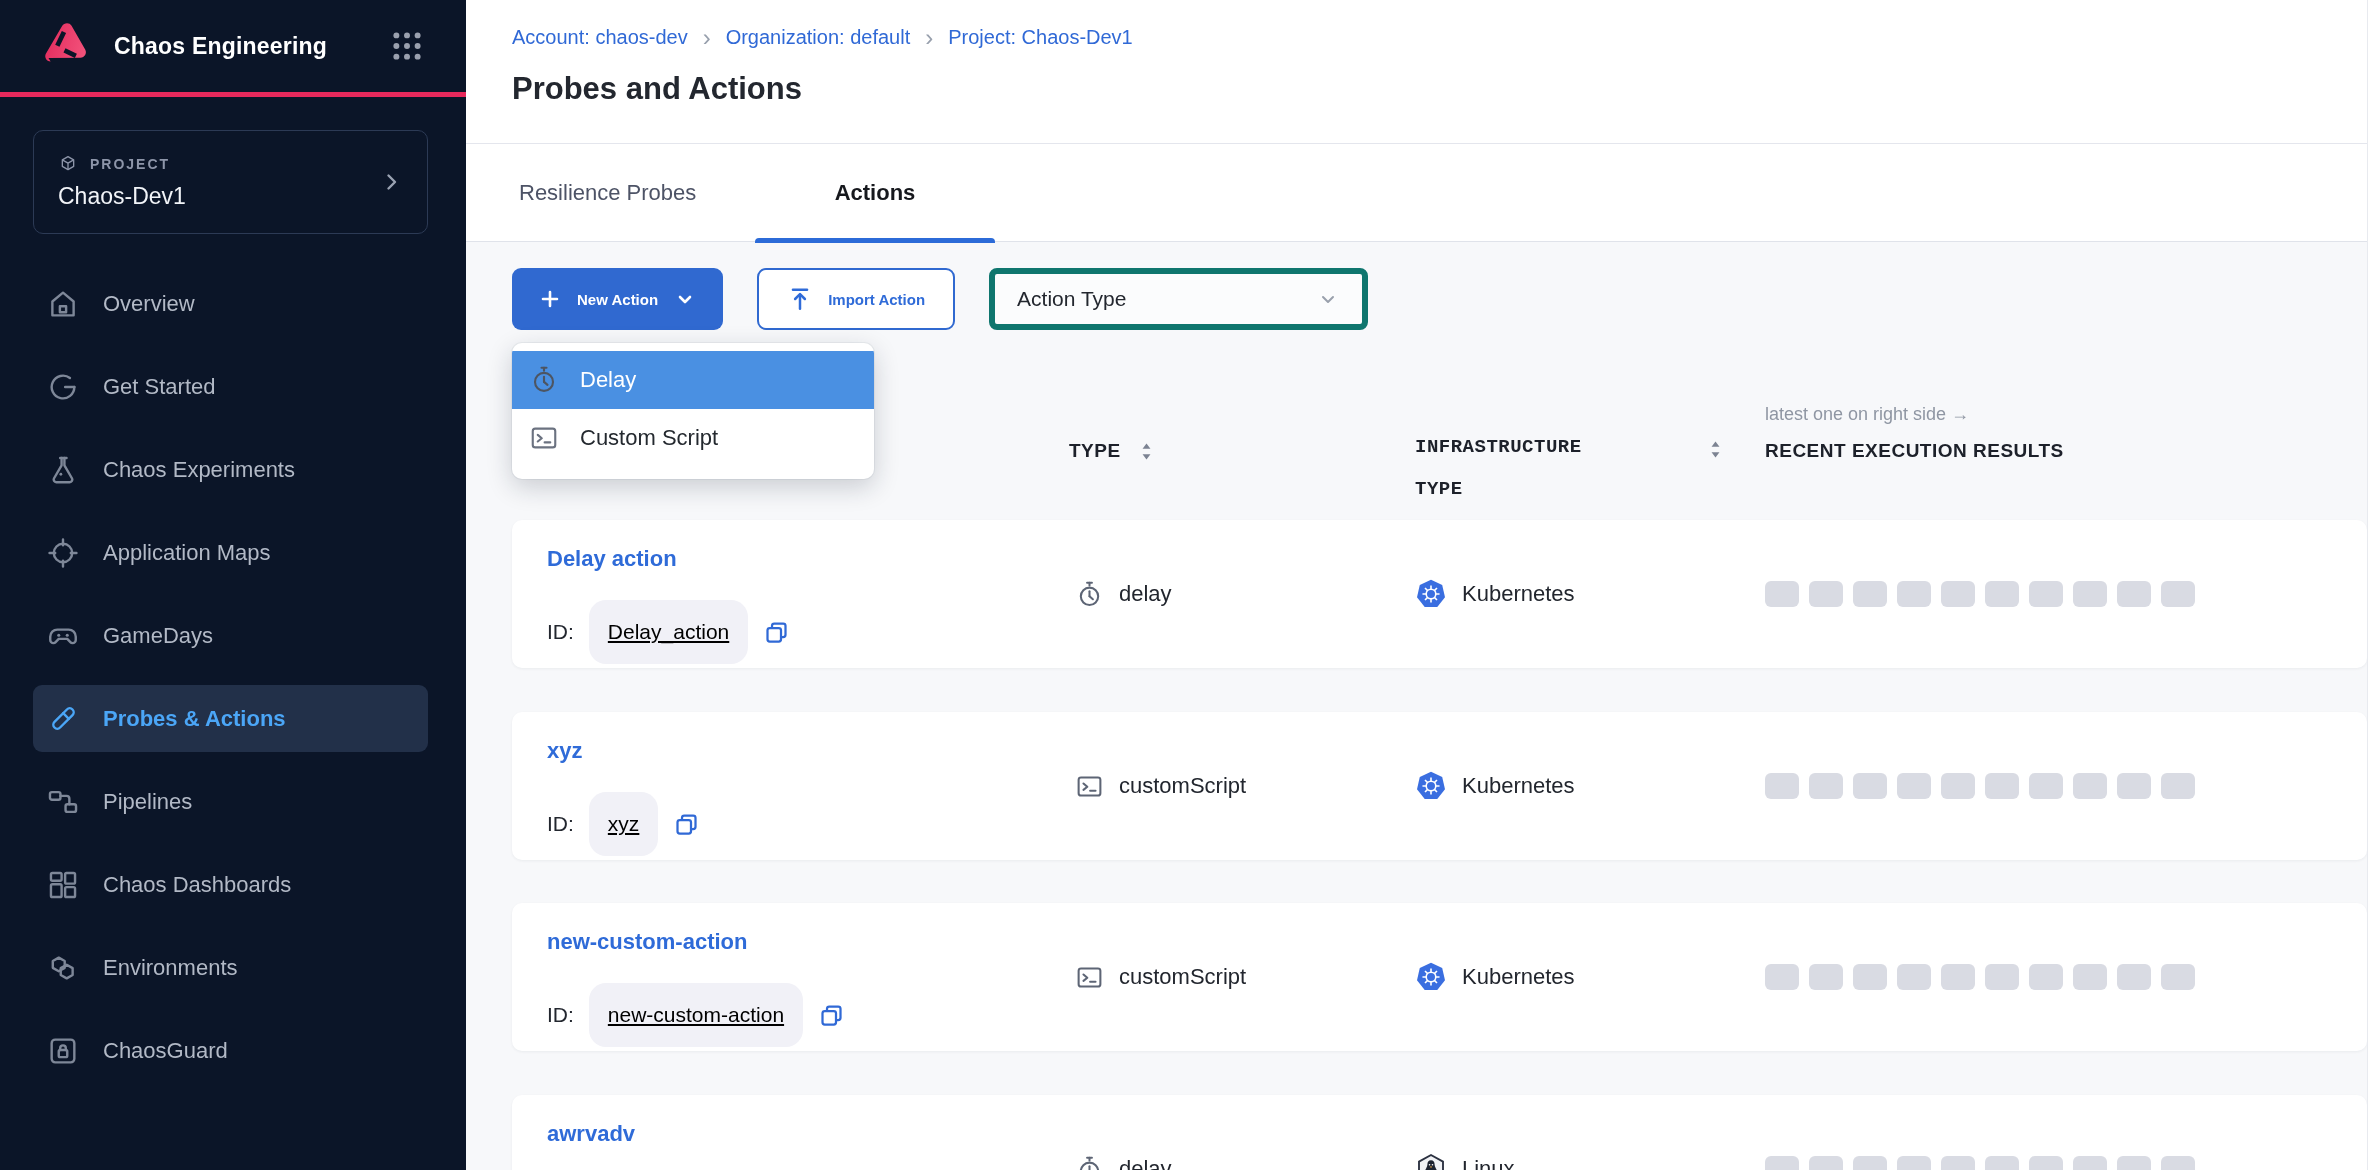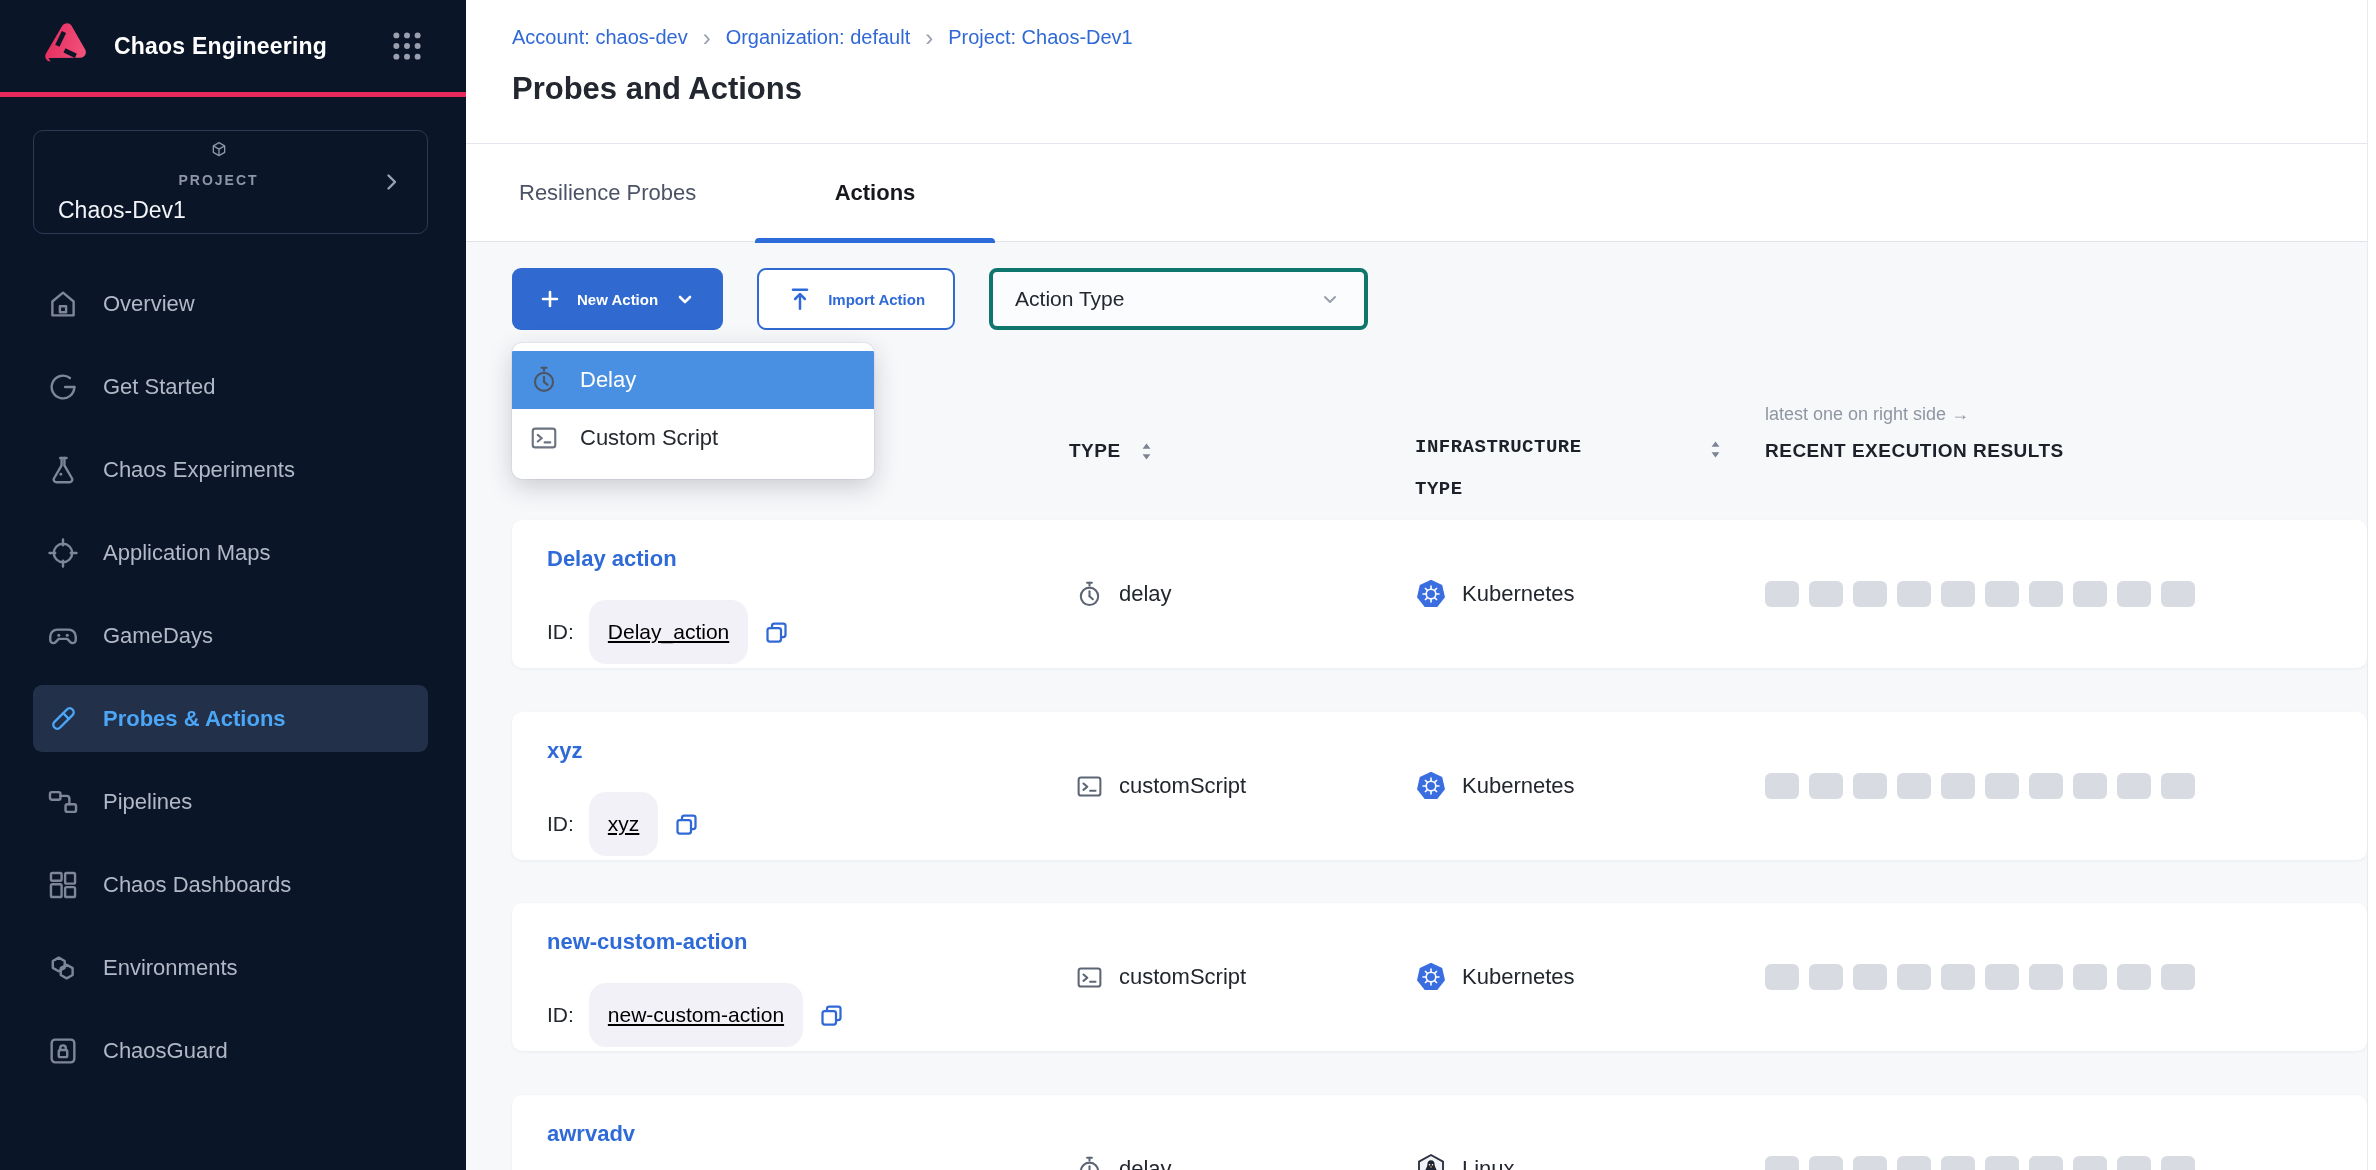--- a/index.html
+++ b/index.html
@@ -9,21 +9,21 @@
   
   .sidebar { width:466px; min-width:466px; background:#0b1528; position:relative; }
   .sb-header { display:flex; align-items:center; height:92px; padding:0 42px 0 38px; }
   .logo { width:54px; height:54px; flex:0 0 auto; }
   .app-title { color:#fff; font-size:23px; font-weight:700; margin-left:22px; flex:1; letter-spacing:.2px; }
   .grid-icon { width:34px; height:34px; color:#9aa0ae; }
   .sb-accent { height:5px; background:#e7295c; }
   .project-card { margin:33px 38px 0 33px; height:104px; border:1px solid #2c3a55; border-radius:10px;
                   display:flex; align-items:center; padding:0 24px; cursor:pointer; }
   .project-info { flex:1; }
-  .project-label { display:flex; align-items:center; gap:12px; color:#8d95a9; font-size:14px; font-weight:700; letter-spacing:2px;flex-direction:column; }
+  .project-label { display:flex; align-items:center; gap:12px; color:#8d95a9; font-size:14px; font-weight:700; letter-spacing:2px; }
   .project-label svg { width:20px; height:20px; }
   .project-name { color:#f2f4f8; font-size:23px; margin-top:9px; }
   .proj-chevron { width:24px; height:24px; color:#9aa2b2; }
   .nav { margin-top:28px; }
   .nav-item { height:83px; display:flex; align-items:center; padding-left:46px; gap:23px;
               font-size:22px; color:#b2b9c6; cursor:pointer; }
   .nav-icon { width:34px; height:34px; color:#7e8798; flex:0 0 auto; }
   .nav-item.active { height:67px; margin:8px 38px 8px 33px; padding-left:13px; background:#223049;
                      border-radius:9px; color:#4ba6f7; font-weight:700; }
   .nav-item.active .nav-icon { color:#4ba6f7; }
@@ -44,21 +44,21 @@
                  font-weight:700; color:#16181d; }
   .tab-underline { position:absolute; left:0; right:0; bottom:-1px; height:5px; background:#2c6bd8; border-radius:4px 4px 0 0; }
 
   
   .toolbar { position:absolute; left:46px; top:268px; display:flex; gap:34px; align-items:center; }
   .btn { display:flex; align-items:center; height:62px; border-radius:9px; font-size:15px; font-weight:700; cursor:pointer; }
   .btn-new { background:#3069d0; color:#fff; padding:0 26px; gap:15px; }
   .btn-new svg { width:24px; height:24px; }
   .btn-import { background:#fff; border:2px solid #3069d0; color:#2f6bd8; padding:0 28px; gap:15px; }
   .btn-import svg { width:26px; height:26px; }
-  .select { width:379px; height:62px; border:4px solid #0f766e; background:#fbfcfd; border-radius:8px;
+  .select { width:379px; height:62px; border:6px solid #0f766e; background:#fbfcfd; border-radius:8px;
             display:flex; align-items:center; justify-content:space-between; padding:0 22px;
             font-size:21px; color:#23272f; cursor:pointer; }
   .select svg { width:24px; height:24px; color:#99a0ac; }
 
   
   .menu { position:absolute; left:46px; top:343px; width:362px; background:#fff; border-radius:10px;
           box-shadow:0 8px 26px rgba(20,30,50,.20), 0 0 0 1px rgba(20,30,50,.05);
           padding:8px 0 12px; z-index:30; overflow:hidden; }
   .menu-item { height:58px; display:flex; align-items:center; gap:21px; padding-left:17px;
                font-size:22px; color:#24292f; cursor:pointer; }

